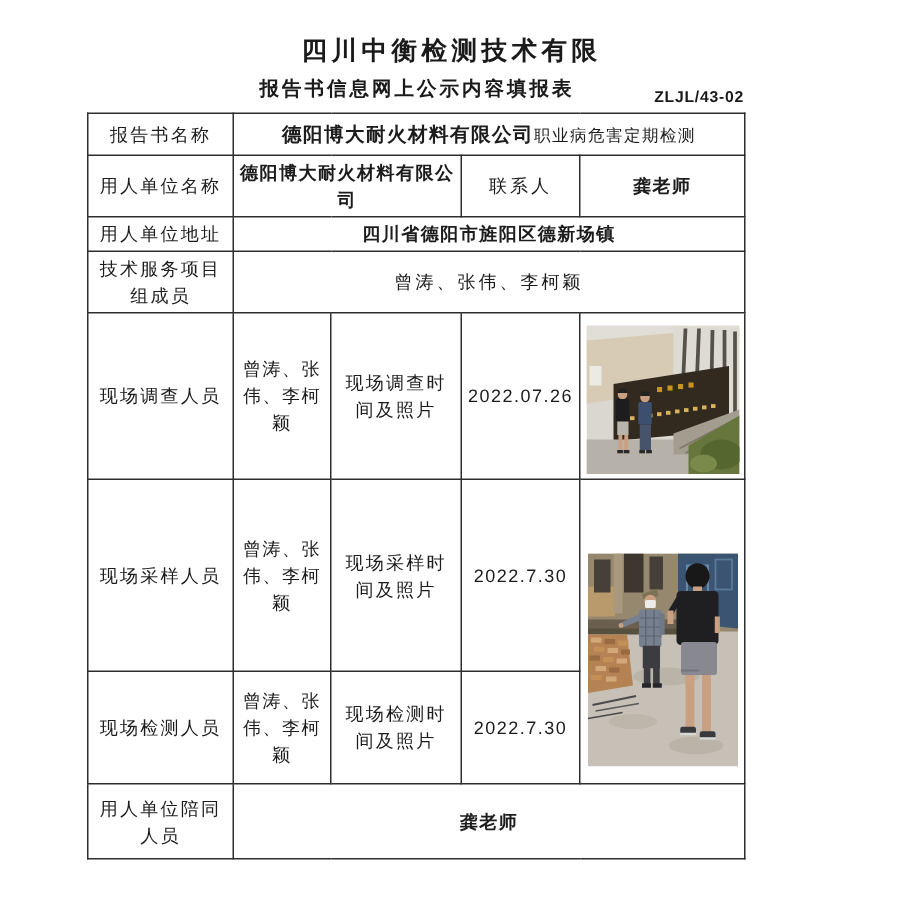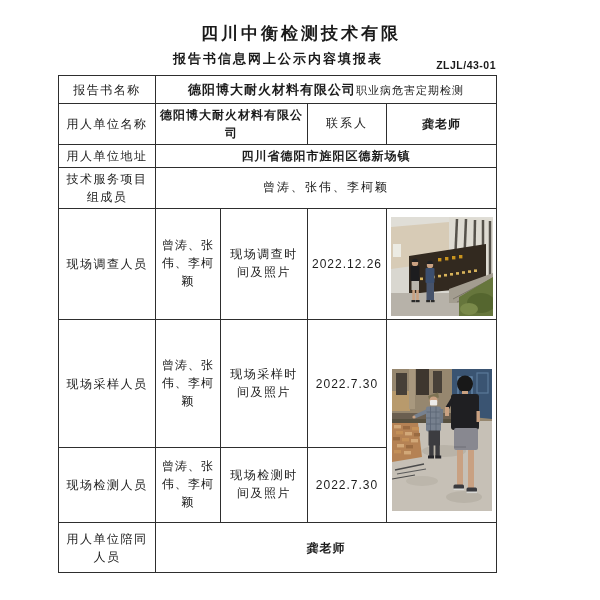--- a/index.html
+++ b/index.html
@@ -48,21 +48,21 @@
   }
   td.lbl {
     font-family: "Liberation Serif", "DejaVu Serif", serif;
     letter-spacing: 1.5px; font-size: 12px; padding: 2px 6px;
   }
   .heiti {
     font-family: "Liberation Sans", "DejaVu Sans", sans-serif;
     font-weight: bold; letter-spacing: 1px;
   }
   .songti {
-    font-family: Liberation Mono, monospace;
+    font-family: Liberation Serif, serif;
     letter-spacing: 1.5px;
   }
   td.report-name-cell { font-size: 13px; white-space: nowrap; }
   .report-company { font-size: 13px; }
   .report-suffix { font-size: 11px; letter-spacing: 1px; }
   td.company-cell { font-size: 13px; line-height: 1.45; padding: 2px 8px; }
   td.contact-label-cell { font-size: 12px; letter-spacing: 2px; }
   td.contact-value-cell { font-size: 13.5px; }
   td.address-cell { font-size: 13px; letter-spacing: 1px; }
   td.team-cell { font-size: 12.5px; letter-spacing: 2px; }
@@ -79,21 +79,21 @@
 </style>
 </head>
 <body>
 
 <div class="page">
 
   <div class="title-block">
     <div class="title1">四川中衡检测技术有限</div>
     <div class="title2-row">
       <div class="title2">报告书信息网上公示内容填报表</div>
-      <div class="doc-code">ZLJL/43-01</div>
+      <div class="doc-code">ZLJL/43-02</div>
     </div>
   </div>
 
   <table class="form">
     <colgroup>
       <col style="width:97px">
         <col style="width:65px">
         <col style="width:87px">
         <col style="width:79px">
         <col style="width:110px">
@@ -121,21 +121,21 @@
 
     <tr style="height:36px">
       <td class="lbl">技术服务项目组成员</td>
       <td colspan="4" class="team-cell songti">曾涛、张伟、李柯颖</td>
     </tr>
 
     <tr style="height:111px">
       <td class="lbl">现场调查人员</td>
       <td class="members-cell songti">曾涛、张伟、李柯颖</td>
       <td class="timelabel-cell songti">现场调查时间及照片</td>
-      <td class="date-cell">2022.12.26</td>
+      <td class="date-cell">2022.07.26</td>
       <td class="photo-cell">
 
         <svg class="photo1" width="102" height="99" viewBox="0 0 102 99">
           <rect width="102" height="99" fill="#d9d7d0"></rect>
           <rect x="0" y="0" width="102" height="14" fill="#e0ded7"></rect>
           <polygon points="0,10 58,5 58,44 0,52" fill="#d7cbb6"></polygon>
           <rect x="2" y="27" width="8" height="13" fill="#ecebe3"></rect>
           <polygon points="58,0 102,2 102,72 58,44" fill="#dedbd2"></polygon>
           <line x1="66" y1="2" x2="64" y2="46" stroke="#56524b" stroke-width="2.5"></line>
           <line x1="75" y1="2" x2="73" y2="50" stroke="#56524b" stroke-width="2.5"></line>

